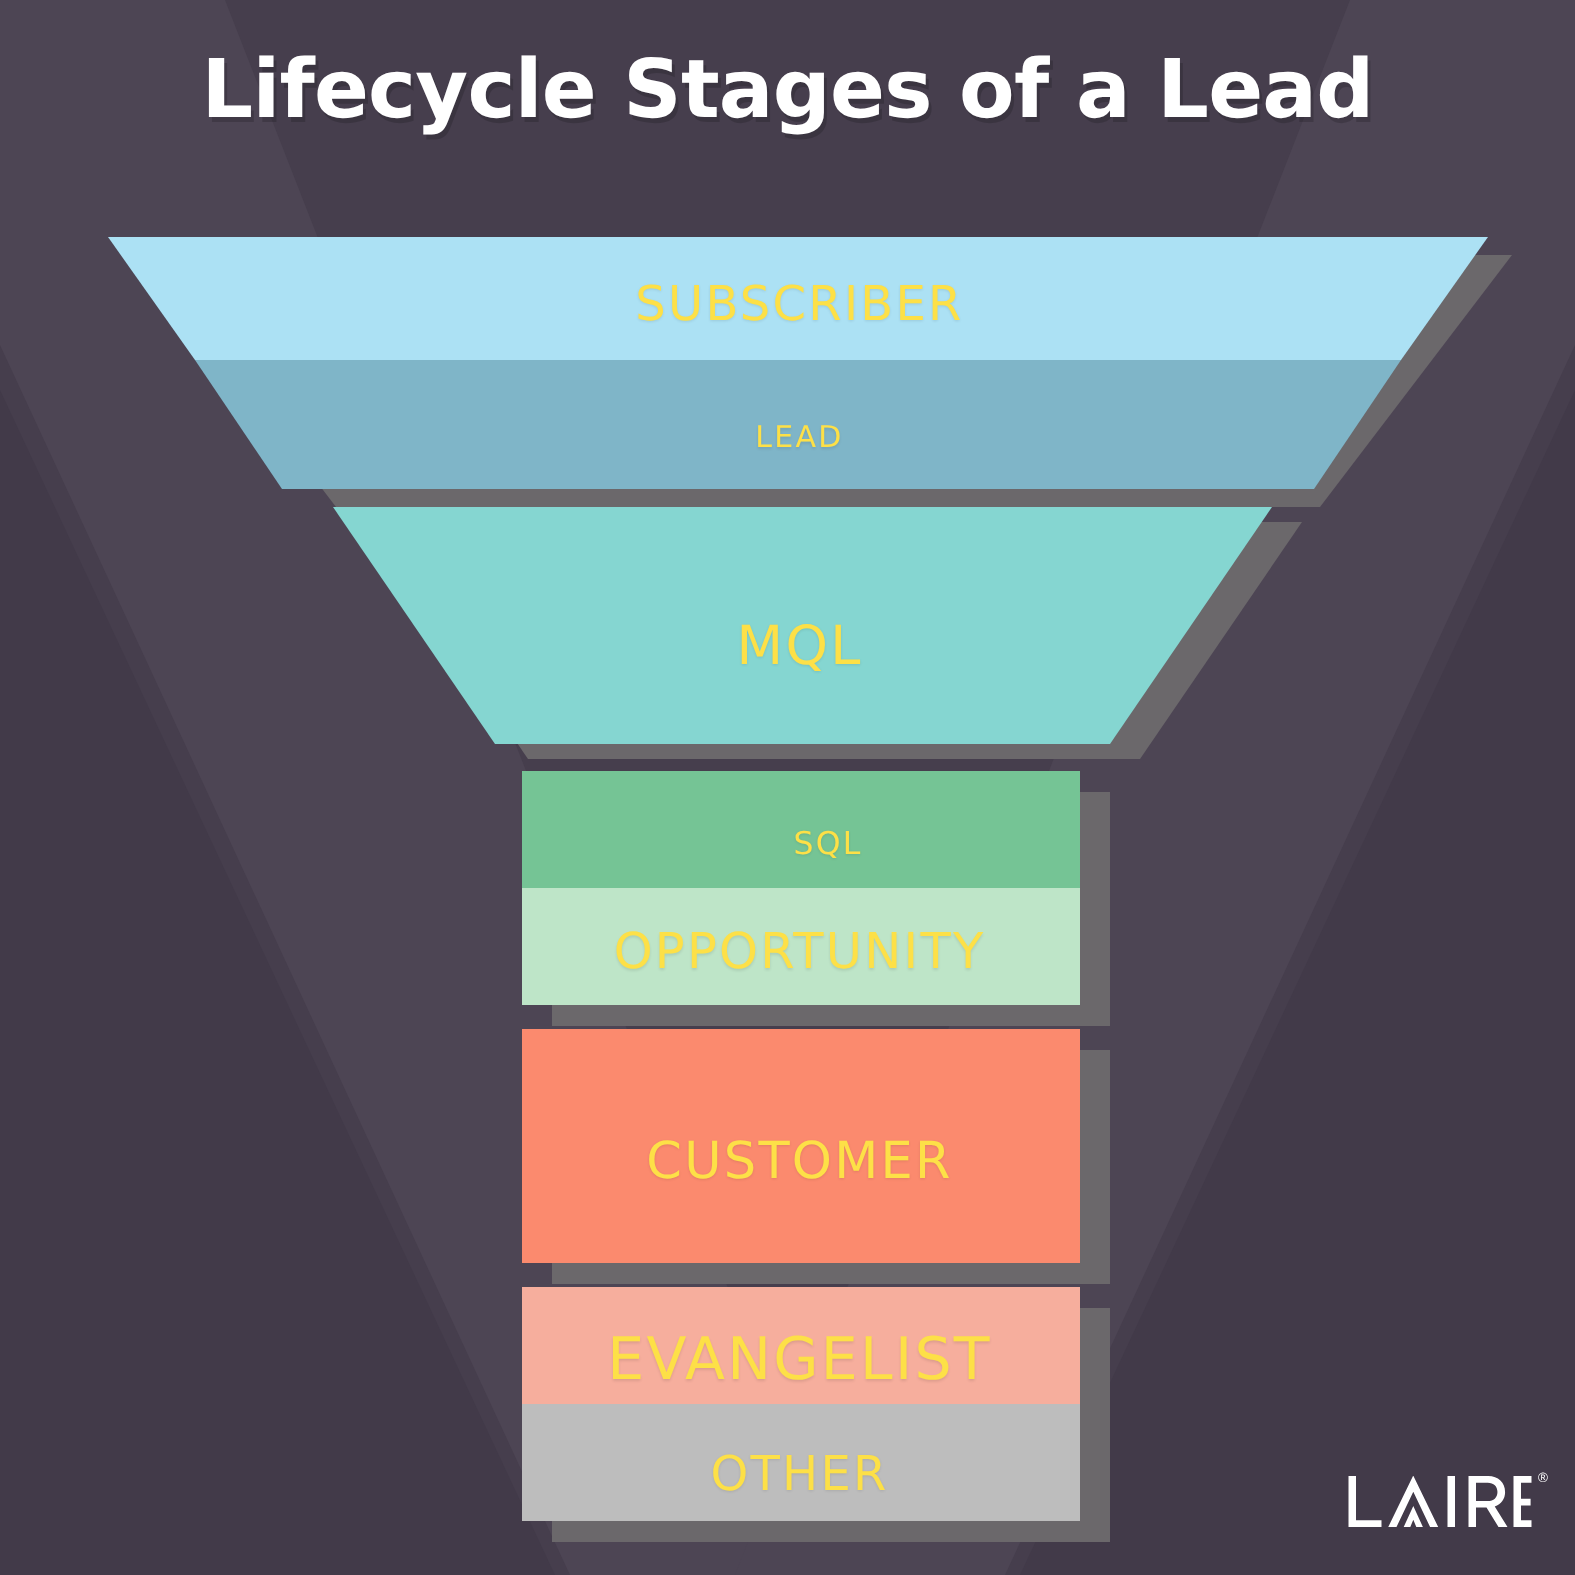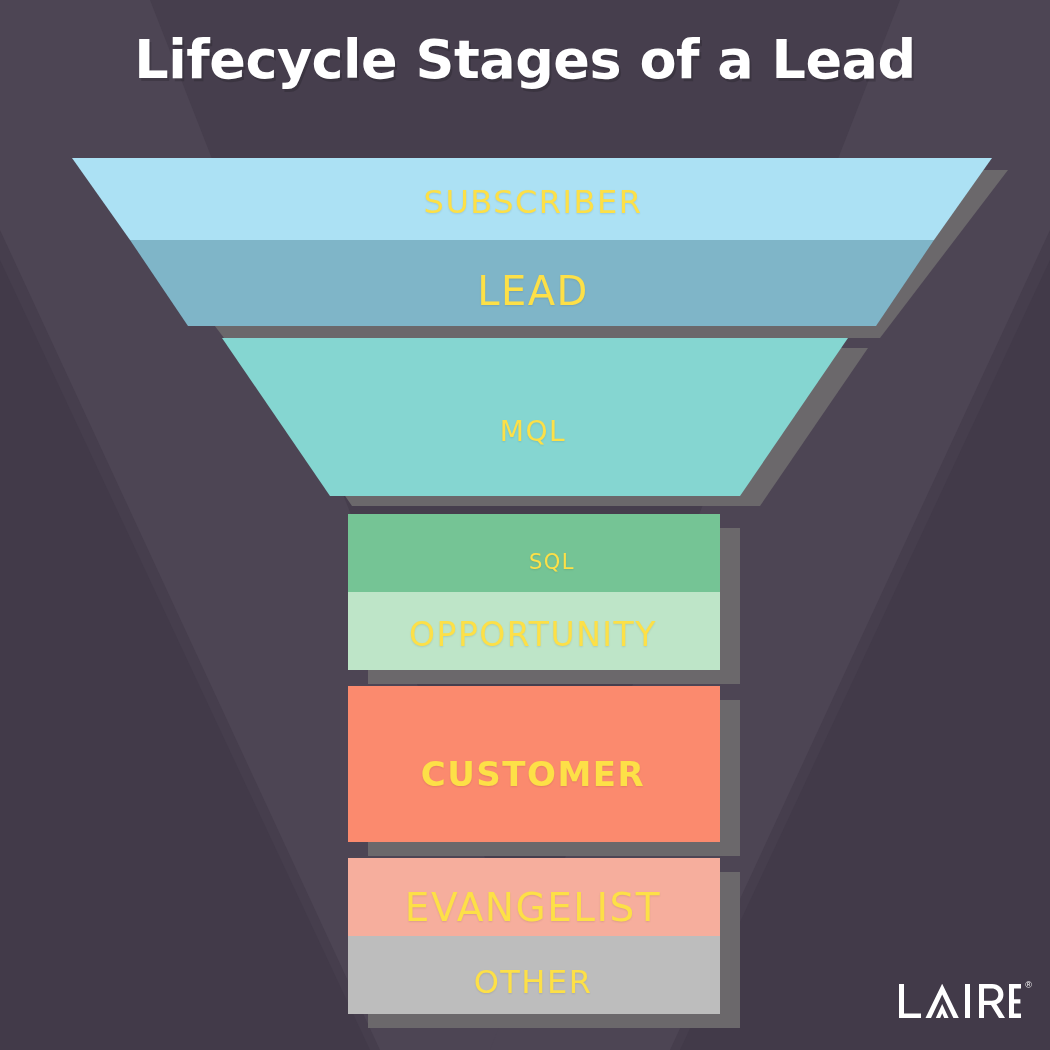--- a/index.html
+++ b/index.html
@@ -136,29 +136,29 @@
 
     <g>
       <rect x="348" y="858" width="372" height="78" fill="#f6ae9d"></rect>
       <rect x="348" y="936" width="372" height="78" fill="#bdbdbd"></rect>
     </g>
   </svg>
 
   <div>
     <div class="seg-label" style="left:533px; top:202px; font-size:32px;">SUBSCRIBER</div>
 
-    <div class="seg-label" style="left:533px; top:291px; font-size:40px;">LEAD</div>
+    <div class="seg-label" style="left:533px; top:291px; font-size:20px;">LEAD</div>
 
-    <div class="seg-label" style="left:533px; top:431px; font-size:28px;">MQL</div>
+    <div class="seg-label" style="left:533px; top:431px; font-size:36px;">MQL</div>
 
     <div class="seg-label" style="left:552px; top:562px; font-size:21px;">SQL</div>
 
     <div class="seg-label" style="left:533px; top:634px; font-size:33px;text-align:right;">OPPORTUNITY</div>
 
-    <div class="seg-label" style="left:533px; top:774px; font-size:34px;font-weight:bold;">CUSTOMER</div>
+    <div class="seg-label" style="left:533px; top:774px; font-size:34px;">CUSTOMER</div>
 
     <div class="seg-label" style="left:533px; top:907px; font-size:39px;">EVANGELIST</div>
 
     <div class="seg-label" style="left:533px; top:982px; font-size:32px;">OTHER</div>
   </div>
 
   <div id="logo">
     <svg width="126" height="42" viewBox="0 0 126 42">
 
       <path d="M2,4 L2,38 L24,38 L24,33.5 L7,33.5 L7,4 Z" fill="#ffffff"></path>

